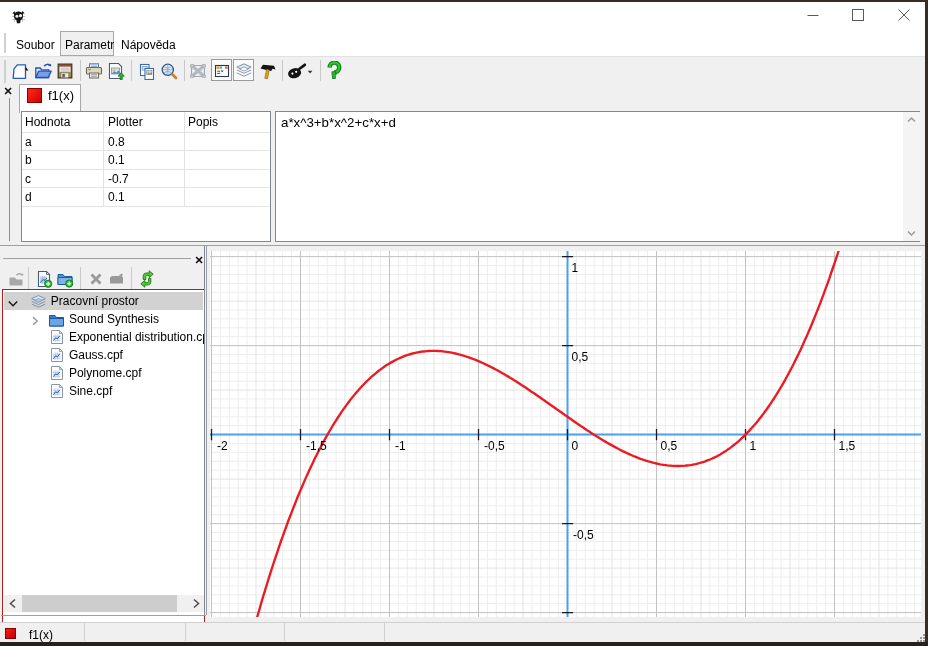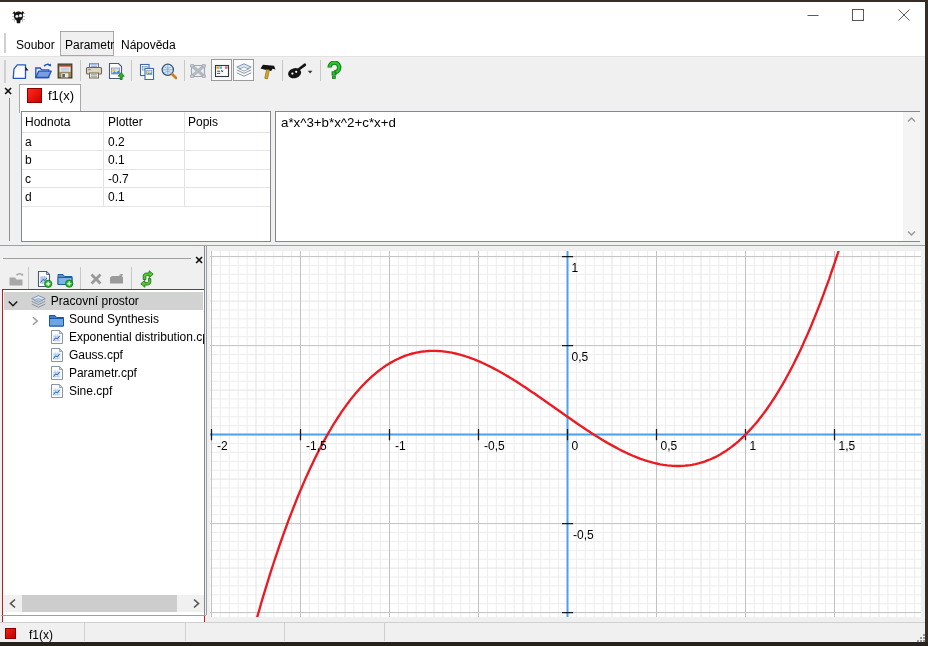--- a/index.html
+++ b/index.html
@@ -136,21 +136,21 @@
  <div class="abs" style="left:184px;top:112px;width:1px;height:94px;background:#e2e2e2"></div>
  <div class="abs" style="left:22px;top:131.5px;width:248px;height:1px;background:#e2e2e2"></div>
  <div class="abs" style="left:22px;top:150px;width:248px;height:1px;background:#e4e4e4"></div>
  <div class="abs" style="left:22px;top:168.5px;width:248px;height:1px;background:#e4e4e4"></div>
  <div class="abs" style="left:22px;top:187px;width:248px;height:1px;background:#e4e4e4"></div>
  <div class="abs" style="left:22px;top:205.5px;width:248px;height:1px;background:#e4e4e4"></div>
  <div class="abs t12" style="left:25px;top:115.3px">Hodnota</div>
  <div class="abs t12" style="left:108px;top:115.3px">Plotter</div>
  <div class="abs t12" style="left:188px;top:115.3px">Popis</div>
  <div class="abs t12" style="left:25px;top:134.8px">a</div>
-      <div class="abs t12" style="left:108px;top:134.8px">0.2</div>
+      <div class="abs t12" style="left:108px;top:134.8px">0.8</div>
  <div class="abs t12" style="left:25px;top:153.3px">b</div>
       <div class="abs t12" style="left:108px;top:153.3px">0.1</div>
  <div class="abs t12" style="left:25px;top:171.8px">c</div>
       <div class="abs t12" style="left:108px;top:171.8px">-0.7</div>
  <div class="abs t12" style="left:25px;top:190.3px">d</div>
       <div class="abs t12" style="left:108px;top:190.3px">0.1</div>
 
  <div class="abs" style="left:275px;top:111px;width:645px;height:131px;background:#fff;border:1px solid #828790"></div>
  <div class="abs" style="left:281px;top:115px;font-size:13.3px;color:#000">a*x^3+b*x^2+c*x+d</div>
  <div class="abs" style="left:903px;top:112px;width:17px;height:129px;background:#f4f4f4">
@@ -236,21 +236,21 @@
             <path d="M4.4 11.6l2.2-2.8 1.8 1 2.4-3" stroke="#2858b8" stroke-width="1" fill="none"></path>
           </svg></div>
    <div class="abs t12" style="left:65.9px;top:58.2px">Gauss.cpf</div>
    <div class="abs" style="left:45.5px;top:75px"><svg width="16" height="16" viewBox="0 0 16 16">
             <path d="M2.5 1.5h8l3 3v10h-11z" fill="#fdfdfd" stroke="#8a96a6" stroke-width="1"></path>
             <path d="M10.5 1.5v3h3z" fill="#d4dce8" stroke="#8a96a6" stroke-width=".8"></path>
             <rect x="4" y="5.5" width="7.2" height="7" fill="#e4eefa"></rect>
             <path d="M4 7.5h7.2M4 9.5h7.2M4 11.5h7.2M6.2 5.5v7M8.6 5.5v7" stroke="#a8c4e4" stroke-width=".6"></path>
             <path d="M4.4 11.6l2.2-2.8 1.8 1 2.4-3" stroke="#2858b8" stroke-width="1" fill="none"></path>
           </svg></div>
-   <div class="abs t12" style="left:65.9px;top:76.2px">Parametr.cpf</div>
+   <div class="abs t12" style="left:65.9px;top:76.2px">Polynome.cpf</div>
    <div class="abs" style="left:45.5px;top:93px"><svg width="16" height="16" viewBox="0 0 16 16">
             <path d="M2.5 1.5h8l3 3v10h-11z" fill="#fdfdfd" stroke="#8a96a6" stroke-width="1"></path>
             <path d="M10.5 1.5v3h3z" fill="#d4dce8" stroke="#8a96a6" stroke-width=".8"></path>
             <rect x="4" y="5.5" width="7.2" height="7" fill="#e4eefa"></rect>
             <path d="M4 7.5h7.2M4 9.5h7.2M4 11.5h7.2M6.2 5.5v7M8.6 5.5v7" stroke="#a8c4e4" stroke-width=".6"></path>
             <path d="M4.4 11.6l2.2-2.8 1.8 1 2.4-3" stroke="#2858b8" stroke-width="1" fill="none"></path>
           </svg></div>
    <div class="abs t12" style="left:65.9px;top:94.2px">Sine.cpf</div>
 
    <div class="abs" style="left:1px;top:305px;width:201px;height:17px;background:#f0f0f0">

